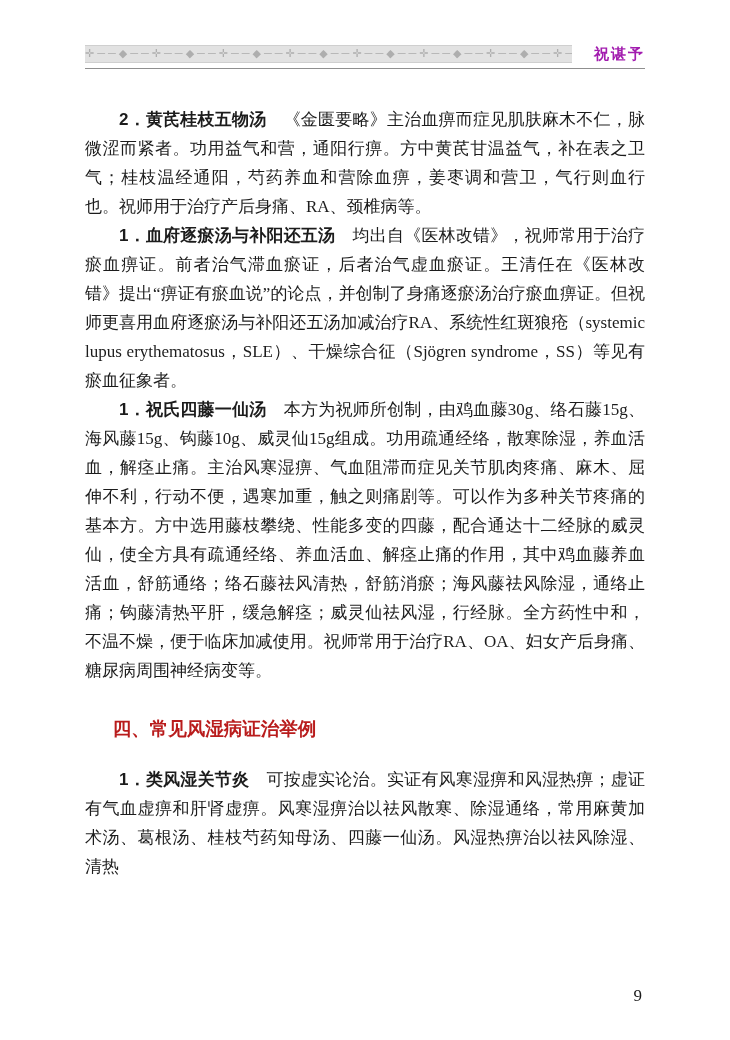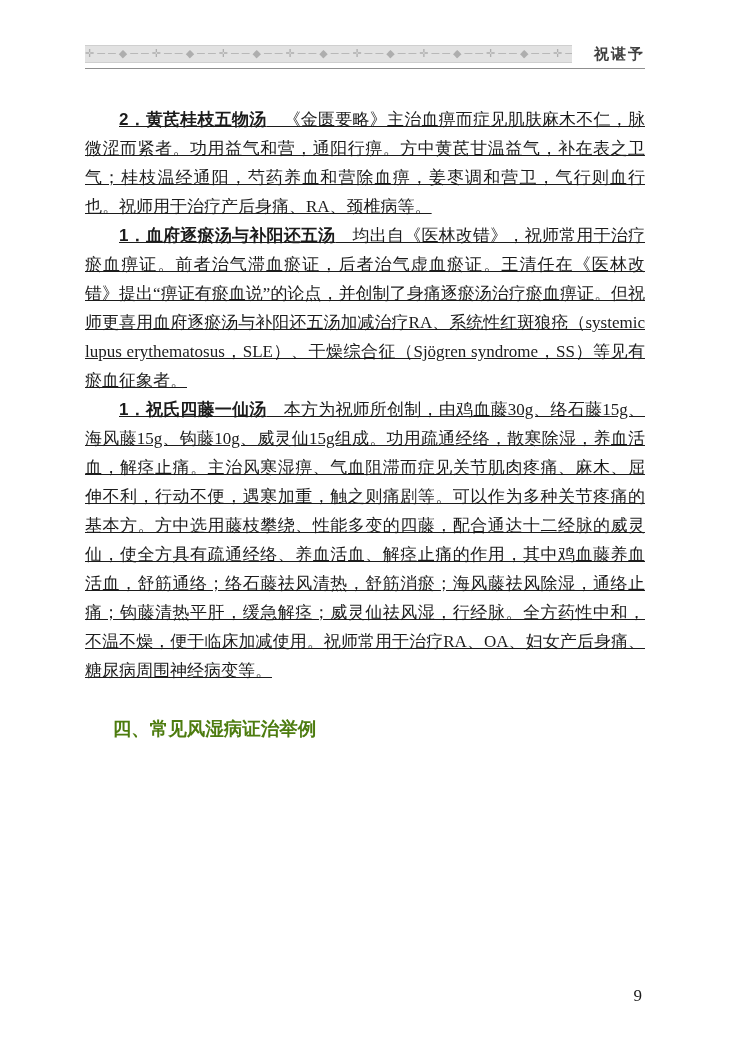--- a/index.html
+++ b/index.html
@@ -38,48 +38,47 @@
     letter-spacing: 3px;
     overflow: hidden;
     white-space: nowrap;
     text-align: center;
     border-top: 1px solid #cfcfcf;
     border-bottom: 1px solid #cfcfcf;
   }
   .running-title {
     font-size: 15px;
     font-weight: 700;
-    color: #404040;
+    color: #a21caf;
     letter-spacing: 2px;
     line-height: 18px;
     white-space: nowrap;
   }
   .body-text {
     margin-top: 36px;
     font-size: 17px;
     line-height: 29px;
     text-align: justify;
   }
   p.para {
     margin: 0;
     text-indent: 2em;
-    text-decoration: underline;
   }
   .lead {
     font-family: "Liberation Sans", "DejaVu Sans", sans-serif;
     font-weight: 700;
   }
   h2.section-heading {
     margin: 30px 0 22px 0;
     font-family: "Liberation Sans", "DejaVu Sans", sans-serif;
     font-size: 18.5px;
     font-weight: 700;
     line-height: 28px;
     text-indent: 1.5em;
-    color: #4d7c0f;
+    color: #b91c1c;
   }
   .page-number {
     position: absolute;
     right: 88px;
     bottom: 34px;
     font-size: 17px;
     color: #1c1c1c;
   }
 </style>
 </head>
@@ -96,18 +95,19 @@
 
     <p class="para"><span class="lead">2．黄芪桂枝五物汤</span><span>　《金匮要略》主治血痹而症见肌肤麻木不仁，脉微涩而紧者。功用益气和营，通阳行痹。方中黄芪甘温益气，补在表之卫气；桂枝温经通阳，芍药养血和营除血痹，姜枣调和营卫，气行则血行也。祝师用于治疗产后身痛、RA、颈椎病等。</span></p>
 
 
     <p class="para"><span class="lead">1．血府逐瘀汤与补阳还五汤</span><span>　均出自《医林改错》，祝师常用于治疗瘀血痹证。前者治气滞血瘀证，后者治气虚血瘀证。王清任在《医林改错》提出“痹证有瘀血说”的论点，并创制了身痛逐瘀汤治疗瘀血痹证。但祝师更喜用血府逐瘀汤与补阳还五汤加减治疗RA、系统性红斑狼疮（systemic lupus erythematosus，SLE）、干燥综合征（Sjögren syndrome，SS）等见有瘀血征象者。</span></p>
 
     <p class="para"><span class="lead">1．祝氏四藤一仙汤</span><span>　本方为祝师所创制，由鸡血藤30g、络石藤15g、海风藤15g、钩藤10g、威灵仙15g组成。功用疏通经络，散寒除湿，养血活血，解痉止痛。主治风寒湿痹、气血阻滞而症见关节肌肉疼痛、麻木、屈伸不利，行动不便，遇寒加重，触之则痛剧等。可以作为多种关节疼痛的基本方。方中选用藤枝攀绕、性能多变的四藤，配合通达十二经脉的威灵仙，使全方具有疏通经络、养血活血、解痉止痛的作用，其中鸡血藤养血活血，舒筋通络；络石藤祛风清热，舒筋消瘀；海风藤祛风除湿，通络止痛；钩藤清热平肝，缓急解痉；威灵仙祛风湿，行经脉。全方药性中和，不温不燥，便于临床加减使用。祝师常用于治疗RA、OA、妇女产后身痛、糖尿病周围神经病变等。</span></p>
 
     <h2 class="section-heading">四、常见风湿病证治举例</h2>
 
+    <p class="para"><span class="lead">1．类风湿关节炎</span><span>　可按虚实论治。实证有风寒湿痹和风湿热痹；虚证有气血虚痹和肝肾虚痹。风寒湿痹治以祛风散寒、除湿通络，常用麻黄加术汤、葛根汤、桂枝芍药知母汤、四藤一仙汤。风湿热痹治以祛风除湿、清热</span></p>
 
   </div>
 
   <div class="page-number">9</div>
 
 </div>
 
 </body></html>

